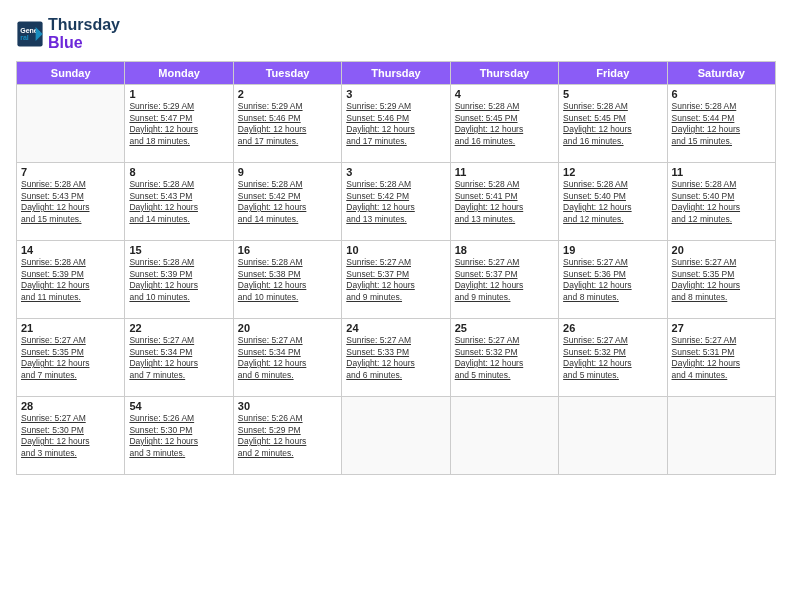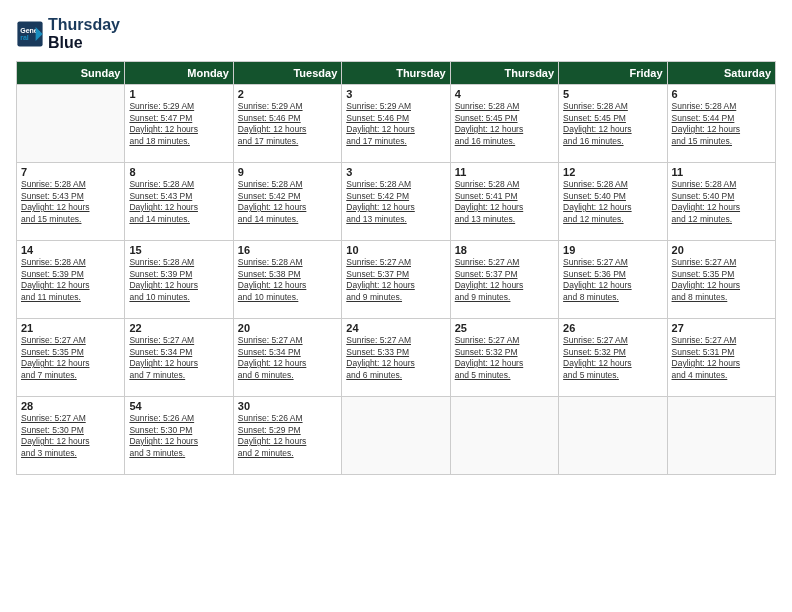--- a/index.html
+++ b/index.html
@@ -42,23 +42,23 @@
     .subtitle {
       font-size: 13px;
       color: #444;
     }
     table {
       width: 100%;
       border-collapse: collapse;
       font-size: 9.5px;
     }
     thead tr th {
-      background-color: #14532d;
+      background-color: #8b5cf6;
       color: #fff;
-      text-align: right;
+      text-align: center;
       padding: 5px 4px;
       font-size: 11px;
       font-weight: bold;
       border: 1px solid #ccc;
     }
     tbody tr td {
       border: 1px solid #ccc;
       vertical-align: top;
       padding: 3px 4px;
       height: 78px;
@@ -90,21 +90,21 @@
   <div class="header">
     <div class="logo">
       <svg class="logo-icon" viewBox="0 0 40 40">
         <rect x="2" y="2" width="36" height="36" rx="3" fill="#1a3a5c"></rect>
         <text x="6" y="18" font-size="10" fill="white" font-weight="bold" font-family="Arial">Gene-</text>
         <text x="6" y="28" font-size="10" fill="#1a8fc1" font-weight="bold" font-family="Arial">ral</text>
         <polygon points="28,10 38,20 28,30" fill="#1a8fc1"></polygon>
       </svg>
       <div>
         <div style="font-size:16px;font-weight:bold;color:#1a3a5c;line-height:1.1;">Thursday</div>
-        <div style="font-size:16px;font-weight:bold;color:#0f172a;line-height:1.1;">Blue</div>
+        <div style="font-size:16px;font-weight:bold;color:#6d28d9;line-height:1.1;">Blue</div>
       </div>
     </div>
     <div class="title-block">
       <div class="month-title"></div>
       <div class="subtitle"></div>
     </div>
   </div>
 
   <table>
     <thead>

